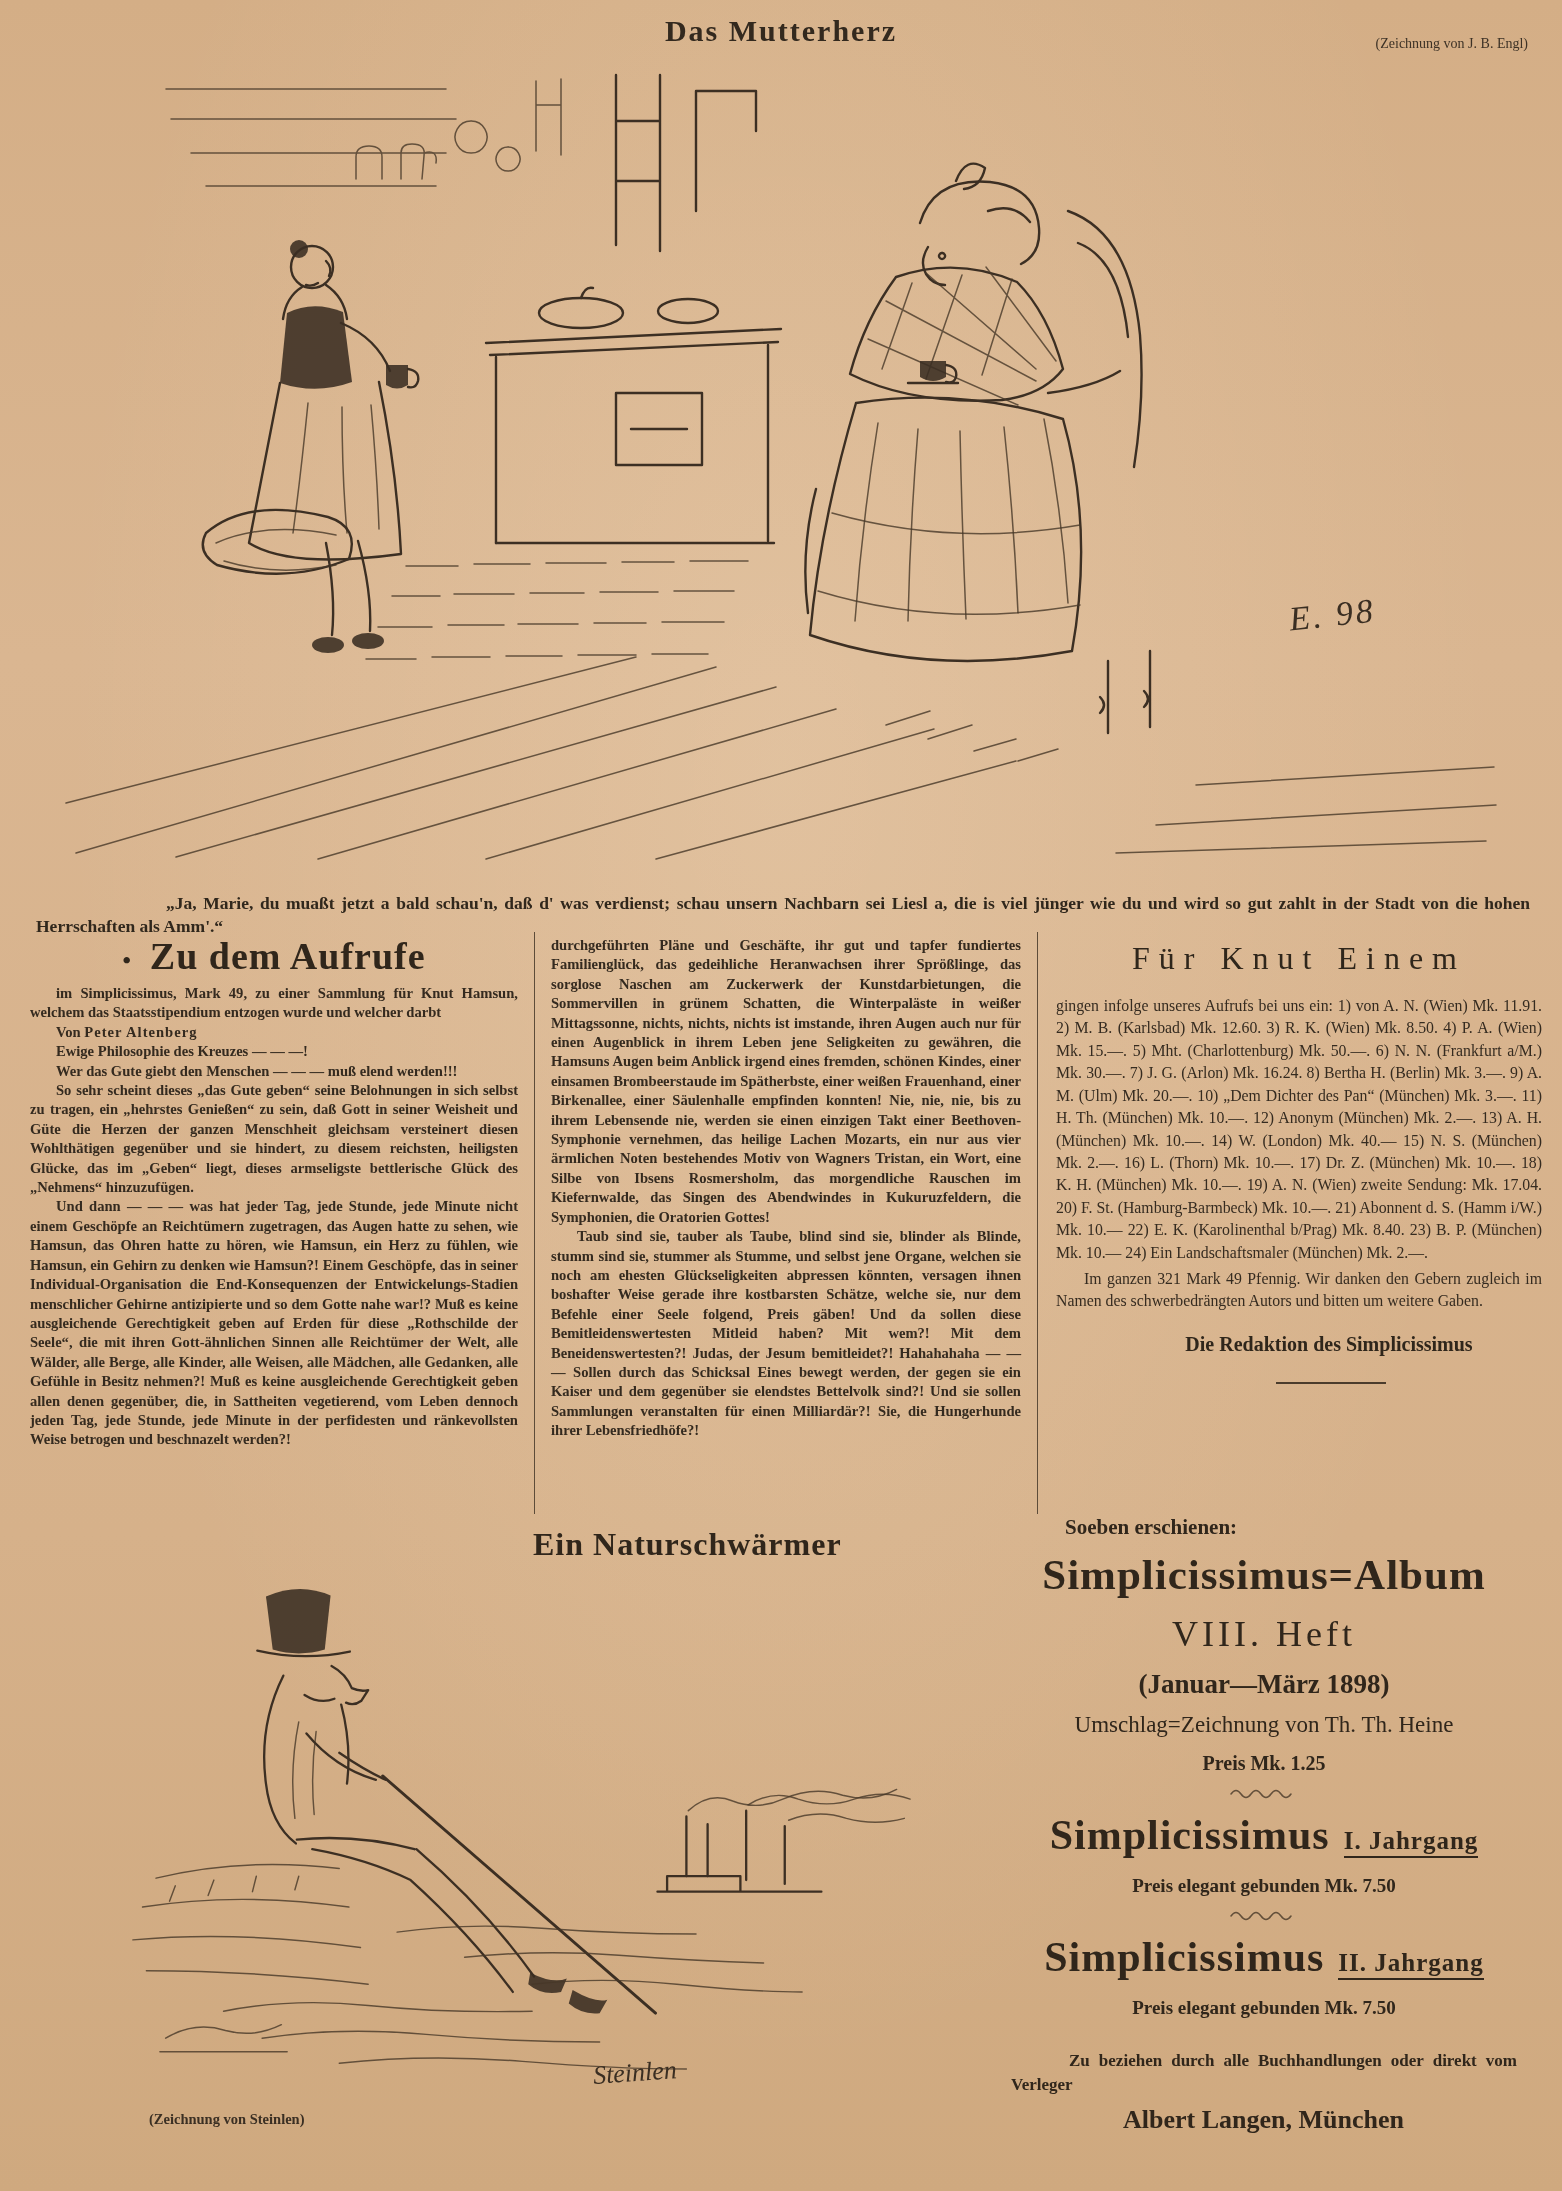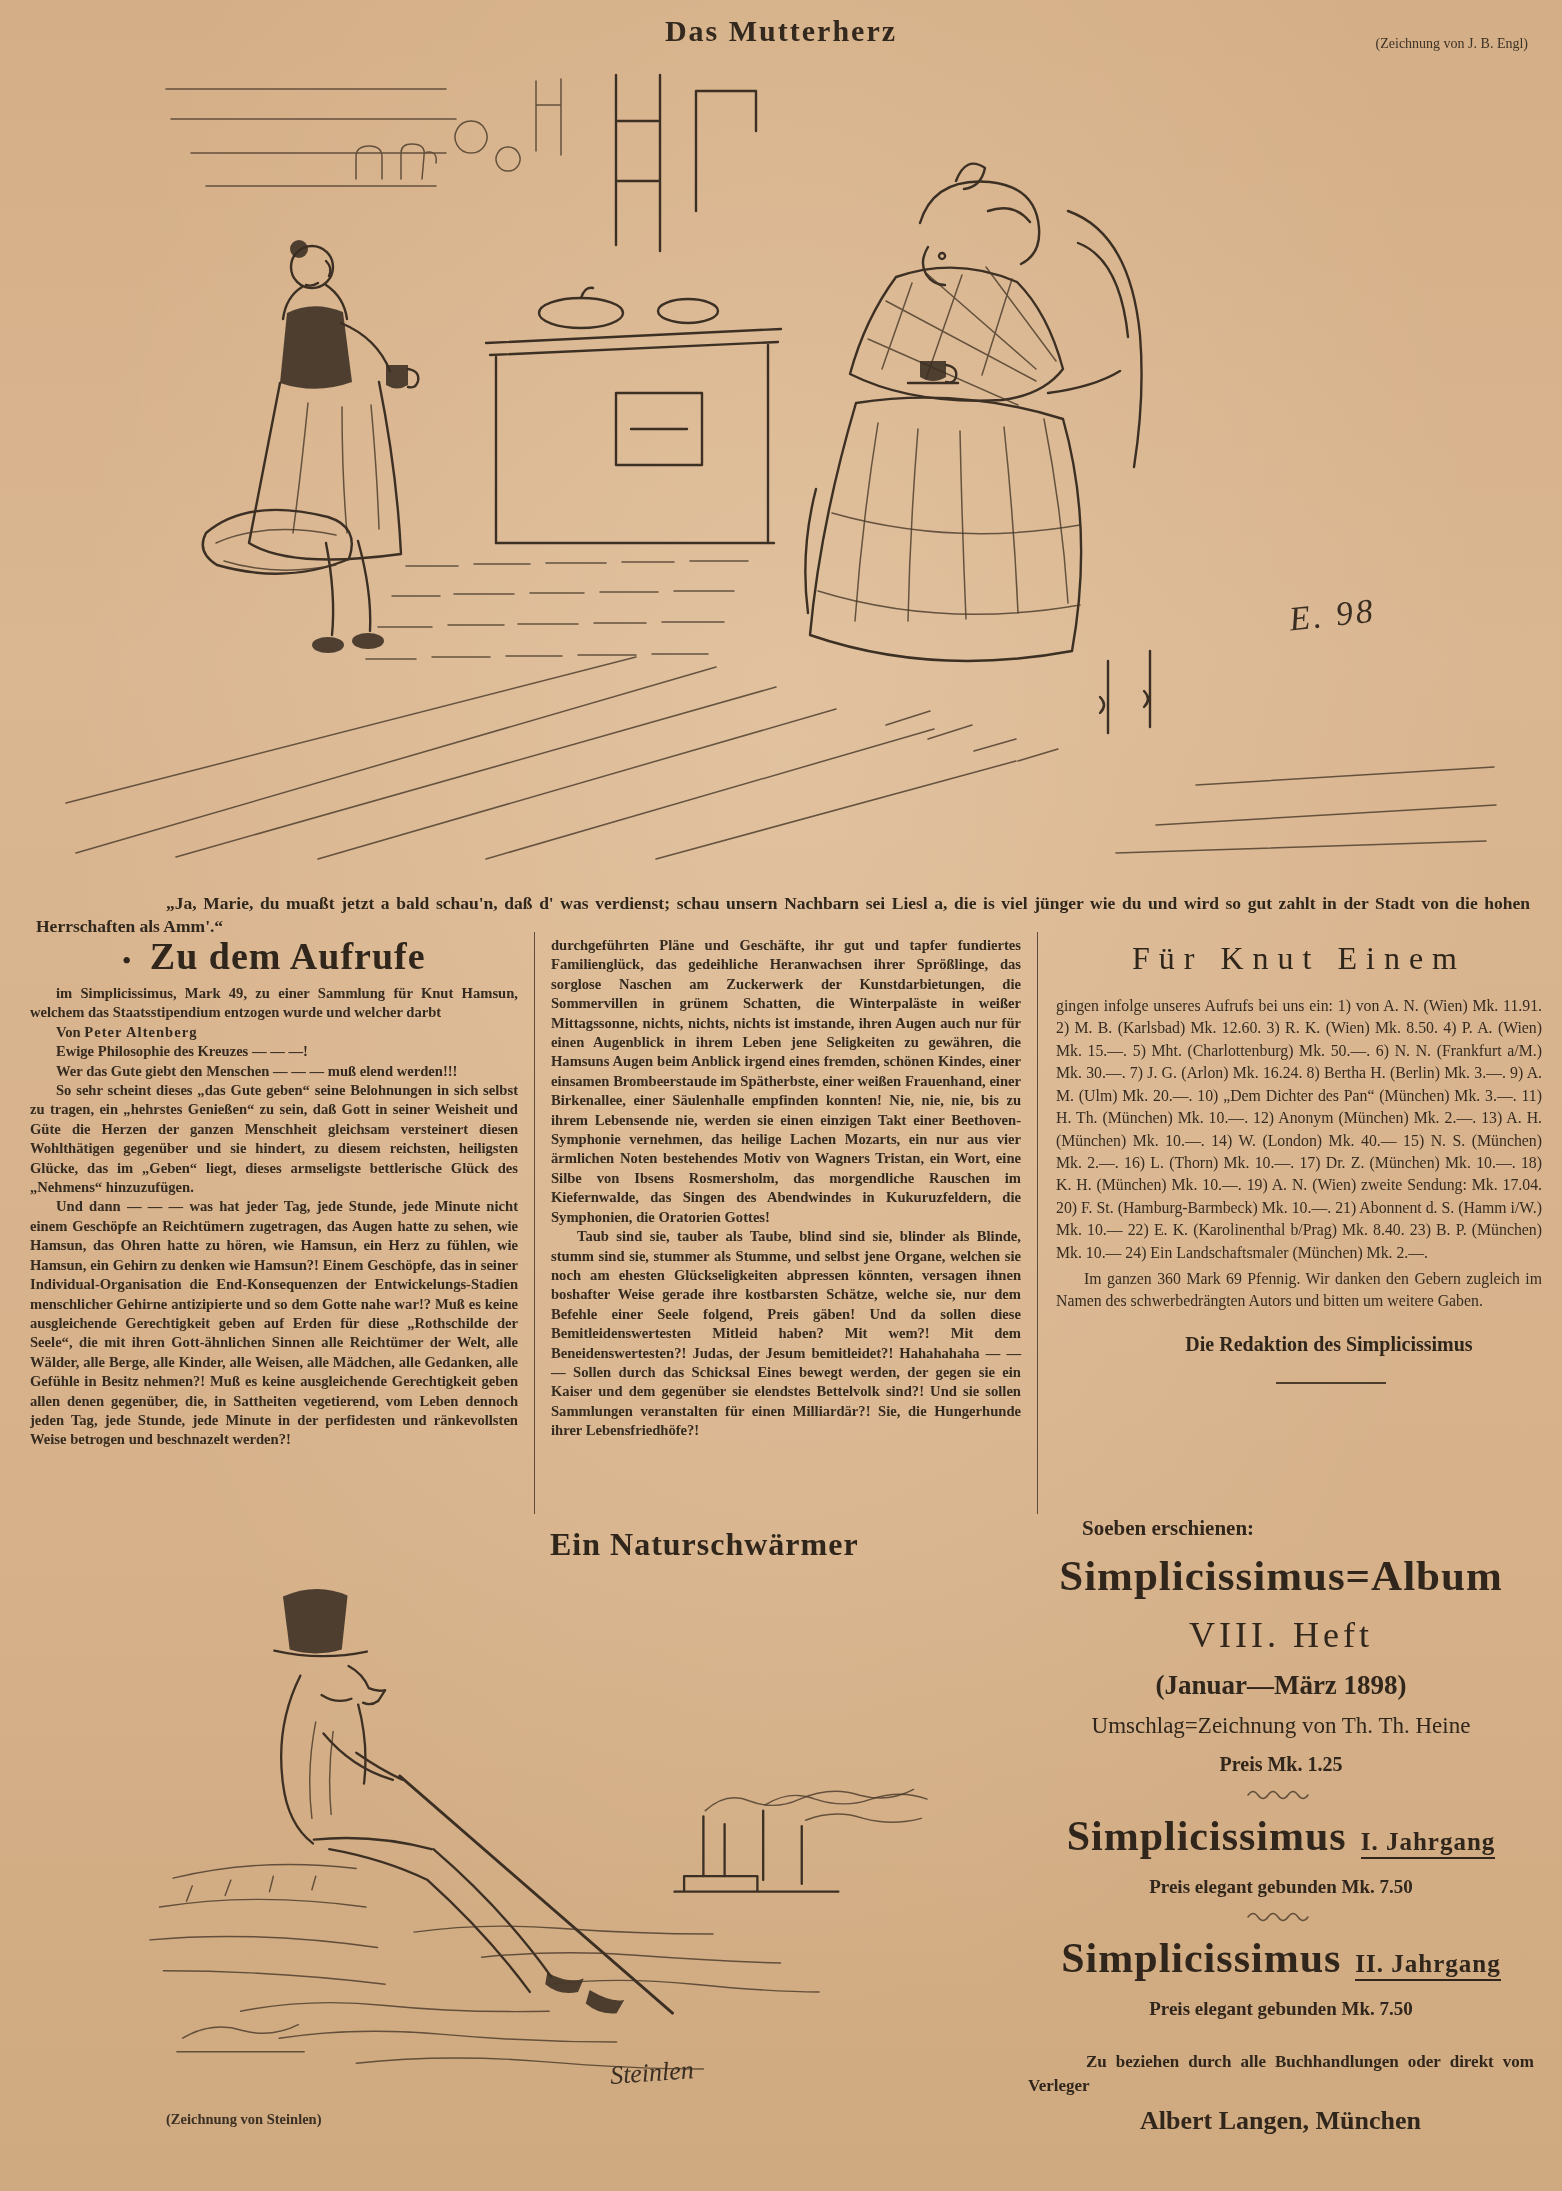--- a/index.html
+++ b/index.html
@@ -68,21 +68,21 @@
   }
   .antiqua p{
     margin:0;font-size:15.8px;line-height:1.42;text-align:justify;color:#352b20;
   }
   .antiqua p.indent{text-indent:28px;margin-top:4px;}
   .don-signoff{
     text-align:center;font-size:20px;font-weight:bold;margin:20px 0 0 60px;color:#2f261b;
   }
   .don-rule{width:110px;border-top:2px solid #4b3c2c;margin:26px auto 0 220px;}
   
-  .bottom{position:absolute;top:1512px;left:30px;width:1512px;height:622px;display:flex;}
+  .bottom{position:absolute;top:1512px;left:13px;width:1512px;height:622px;display:flex;align-items:center;}
   .steinlen-area{position:relative;width:990px;height:622px;}
   .steinlen-title{
     position:absolute;top:14px;left:520px;
     font-size:32px;font-weight:bold;letter-spacing:1px;color:#30261b;
   }
   .steinlen-drawing{position:absolute;top:46px;left:20px;width:950px;height:540px;}
   .steinlen-drawing svg{width:100%;height:100%;}
   .steinlen-sig{
     position:absolute;left:580px;bottom:46px;
     font-size:26px;font-style:italic;color:#3a2e22;transform:rotate(-4deg);
@@ -225,21 +225,21 @@
 
     <div class="col col-mid fraktur">
       <p style="text-indent:0">durchgeführten Pläne und Geschäfte, ihr gut und tapfer fundiertes Familienglück, das gedeihliche Heranwachsen ihrer Sprößlinge, das sorglose Naschen am Zuckerwerk der Kunstdarbietungen, die Sommervillen in grünem Schatten, die Winterpaläste in weißer Mittagssonne, nichts, nichts, nichts ist imstande, ihren Augen auch nur für einen Augenblick in ihrem Leben jene Seligkeiten zu gewähren, die Hamsuns Augen beim Anblick irgend eines fremden, schönen Kindes, einer einsamen Brombeerstaude im Spätherbste, einer weißen Frauenhand, einer Birkenallee, einer Säulenhalle empfinden konnten! Nie, nie, nie, bis zu ihrem Lebensende nie, werden sie einen einzigen Takt einer Beethoven-Symphonie vernehmen, das heilige Lachen Mozarts, ein nur aus vier ärmlichen Noten bestehendes Motiv von Wagners Tristan, ein Wort, eine Silbe von Ibsens Rosmersholm, das morgendliche Rauschen im Kiefernwalde, das Singen des Abendwindes in Kukuruzfeldern, die Symphonien, die Oratorien Gottes!</p>
       <p>Taub sind sie, tauber als Taube, blind sind sie, blinder als Blinde, stumm sind sie, stummer als Stumme, und selbst jene Organe, welchen sie noch am ehesten Glückseligkeiten abpressen könnten, versagen ihnen boshafter Weise gerade ihre kostbarsten Schätze, welche sie, nur dem Befehle einer Seele folgend, Preis gäben! Und da sollen diese Bemitleidenswertesten Mitleid haben? Mit wem?! Mit dem Beneidenswertesten?! Judas, der Jesum bemitleidet?! Hahahahaha — — — Sollen durch das Schicksal Eines bewegt werden, der gegen sie ein Kaiser und dem gegenüber sie elendstes Bettelvolk sind?! Und sie sollen Sammlungen veranstalten für einen Milliardär?! Sie, die Hungerhunde ihrer Lebensfriedhöfe?!</p>
 
     </div>
 
     <div class="col col-right antiqua">
       <div class="don-heading">Für Knut Einem</div>
       <p>gingen infolge unseres Aufrufs bei uns ein: 1) von A. N. (Wien) Mk. 11.91.  2) M. B. (Karlsbad) Mk. 12.60.  3) R. K. (Wien) Mk. 8.50.  4) P. A. (Wien) Mk. 15.—.  5) Mht. (Charlottenburg) Mk. 50.—.  6) N. N. (Frankfurt a/M.) Mk. 30.—.  7) J. G. (Arlon) Mk. 16.24.  8) Bertha H. (Berlin) Mk. 3.—.  9) A. M. (Ulm) Mk. 20.—.  10) „Dem Dichter des Pan“ (München) Mk. 3.—.  11) H. Th. (München) Mk. 10.—.  12) Anonym (München) Mk. 2.—.  13) A. H. (München) Mk. 10.—.  14) W. (London) Mk. 40.—  15) N. S. (München) Mk. 2.—.  16) L. (Thorn) Mk. 10.—.  17) Dr. Z. (München) Mk. 10.—.  18) K. H. (München) Mk. 10.—.  19) A. N. (Wien) zweite Sendung: Mk. 17.04.  20) F. St. (Hamburg-Barmbeck) Mk. 10.—.  21) Abonnent d. S. (Hamm i/W.) Mk. 10.—  22) E. K. (Karolinenthal b/Prag) Mk. 8.40.  23) B. P. (München) Mk. 10.—  24) Ein Landschaftsmaler (München) Mk. 2.—.</p>
-      <p class="indent">Im ganzen 360 Mark 69 Pfennig.  Wir danken den Gebern zugleich im Namen des schwerbedrängten Autors und bitten um weitere Gaben.</p>
+      <p class="indent">Im ganzen 321 Mark 49 Pfennig.  Wir danken den Gebern zugleich im Namen des schwerbedrängten Autors und bitten um weitere Gaben.</p>
       <div class="don-signoff">Die Redaktion des Simplicissimus</div>
       <div class="don-rule"></div>
     </div>
 
   </div>
 
   <div class="bottom">
 
     <div class="steinlen-area">
       <div class="steinlen-title">Ein Naturschwärmer</div>

